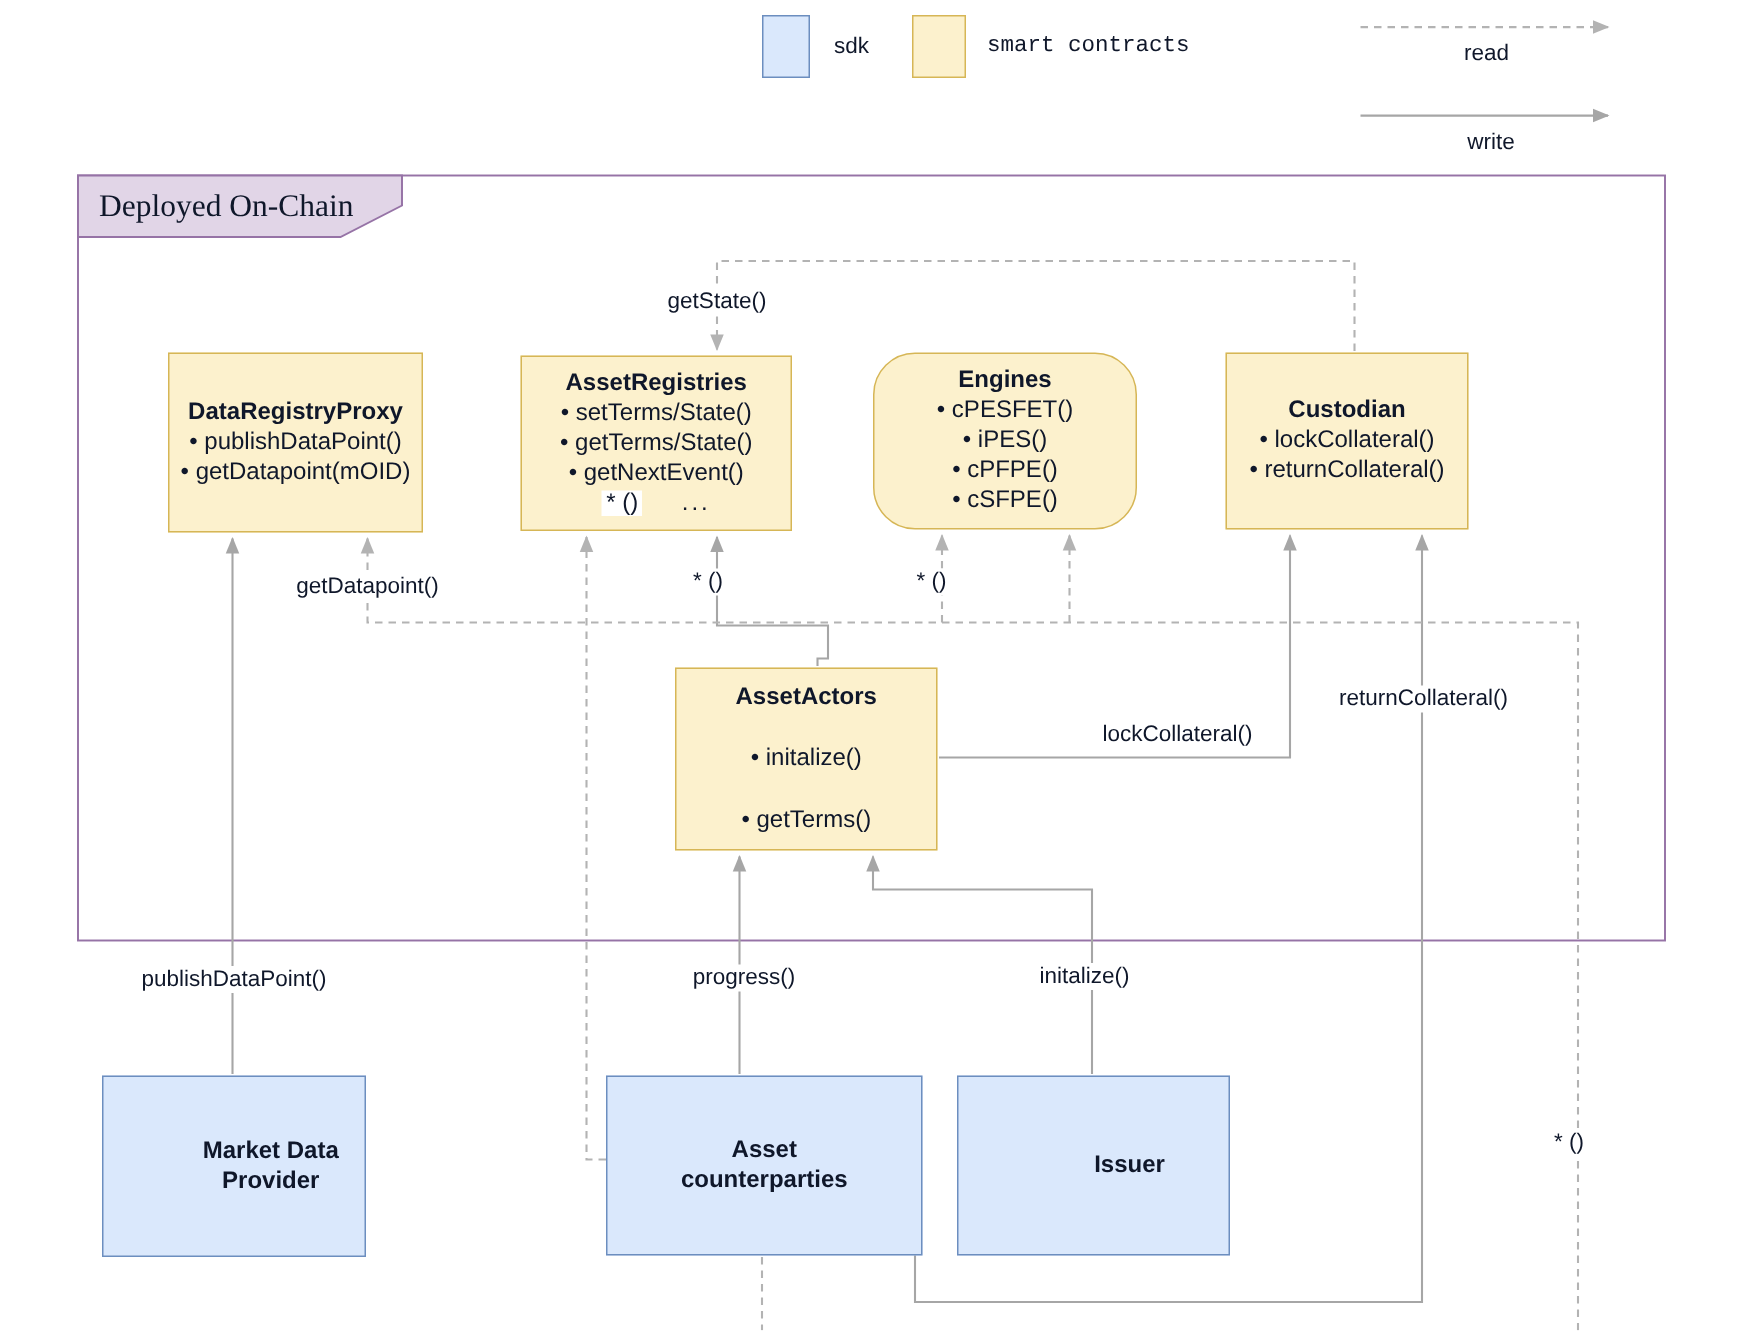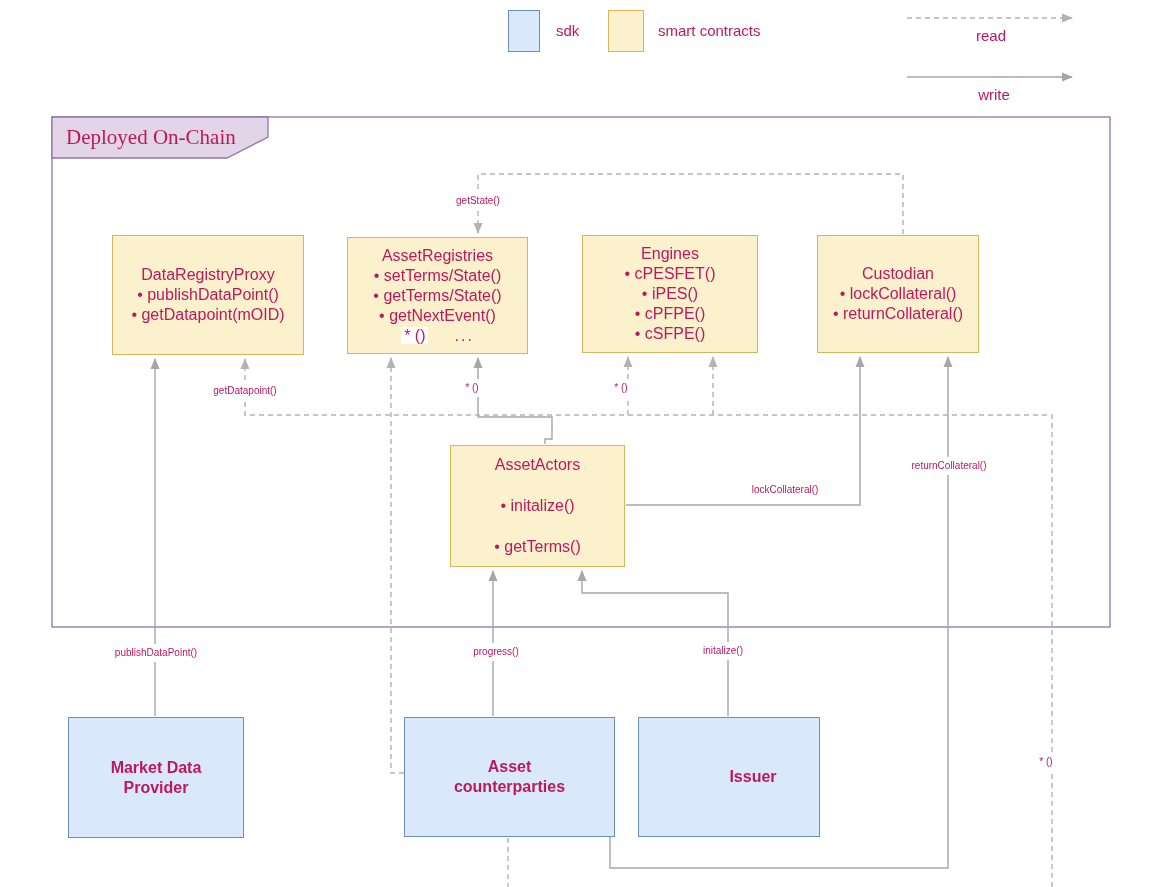--- a/index.html
+++ b/index.html
@@ -1,38 +1,38 @@
 <!DOCTYPE html>
 <html><head>
 <meta charset="utf-8">
 <style>
   html,body{margin:0;padding:0;background:#fff;}
   #canvas{
     position:relative;width:1165px;height:887px;background:#ffffff;
-    font-family:"Liberation Sans", sans-serif;color:#be185d;overflow:hidden;
+    font-family:"Liberation Sans", sans-serif;color:#0f172a;overflow:hidden;
   }
   svg.layer{position:absolute;left:0;top:0;width:1165px;height:887px;}
 
   
   .node{
     position:absolute;display:flex;flex-direction:column;
     justify-content:center;align-items:center;text-align:center;
     font-size:16px;line-height:20px;box-sizing:border-box;
   }
   .contract{background:#fcf1cd;border:1px solid #d6b656;}
   .actor{background:#dae8fc;border:1px solid #6c8ebf;font-weight:bold;}
-  .node .title{font-weight:normal;}
+  .node .title{font-weight:bold;}
   .box-line{white-space:nowrap;}
   .wbg{background:#ffffff;padding:0 3px;}
   .dots{margin-left:26px;letter-spacing:2px;}
 
   
   .edge-label{
     position:absolute;transform:translate(-50%,-50%);
-    background:#ffffff;padding:0 3px;font-size:10px;white-space:nowrap;
+    background:#ffffff;padding:0 3px;font-size:15px;white-space:nowrap;
     line-height:18px;
   }
 
   
   .swatch{position:absolute;box-sizing:border-box;}
   .legend-text{position:absolute;font-size:15px;line-height:18px;white-space:nowrap;}
 
   
   .tab-label{position:absolute;font-size:21px;line-height:18px;white-space:nowrap;font-family:Liberation Serif, serif;}
 </style>
@@ -69,62 +69,62 @@
     <path d="M628,415 V357" stroke="#b3b3b3" stroke-width="1.4" fill="none" stroke-dasharray="5,4" marker-end="url(#ah-dash)"></path>
     <path d="M713,415 V357" stroke="#b3b3b3" stroke-width="1.4" fill="none" stroke-dasharray="5,4" marker-end="url(#ah-dash)"></path>
     <path d="M404,773 H391 V358" stroke="#b3b3b3" stroke-width="1.4" fill="none" stroke-dasharray="5,4" marker-end="url(#ah-dash)"></path>
     <path d="M508,838 V887" stroke="#b3b3b3" stroke-width="1.4" fill="none" stroke-dasharray="5,4"></path>
   </svg>
 
   <div class="swatch" style="left:508px;top:10px;width:32px;height:42px;background:#dae8fc;border:1px solid #6c8ebf;"></div>
   <div class="legend-text" style="left:556px;top:22px;">sdk</div>
 
   <div class="swatch" style="left:608px;top:10px;width:36px;height:42px;background:#fcf1cd;border:1px solid #d6b656;"></div>
-  <div class="legend-text" style="left:658px;top:22px;">smart contracts</div>
+  <div class="legend-text" style="left:658px;top:22px;font-family:Liberation Mono, monospace;">smart contracts</div>
 
   <div class="legend-text" style="left:991px;top:27px;transform:translateX(-50%);">read</div>
   <div class="legend-text" style="left:994px;top:86px;transform:translateX(-50%);">write</div>
 
   <div class="tab-label" style="left:66px;top:128px;">Deployed On-Chain</div>
 
-  <div class="node contract" style="left:112px;top:235px;width:192px;height:120px;">
+  <div class="node contract" style="left:112px;top:235px;width:170px;height:120px;">
     <div class="title">DataRegistryProxy</div>
     <div class="box-line">• publishDataPoint()</div>
     <div class="box-line">• getDatapoint(mOID)</div>
   </div>
 
   <div class="node contract" style="left:347px;top:237px;width:181px;height:117px;">
     <div class="title">AssetRegistries</div>
     <div class="box-line">• setTerms/State()</div>
     <div class="box-line">• getTerms/State()</div>
     <div class="box-line">• getNextEvent()</div>
     <div class="box-line"><span class="wbg">* ()</span><span class="dots">...</span></div>
   </div>
 
-  <div class="node contract" style="left:582px;top:235px;width:176px;height:118px;">
+  <div class="node contract" style="left:582px;top:235px;width:176px;height:118px;border-radius:28px;">
     <div class="title">Engines</div>
     <div class="box-line">• cPESFET()</div>
     <div class="box-line">• iPES()</div>
     <div class="box-line">• cPFPE()</div>
     <div class="box-line">• cSFPE()</div>
   </div>
 
   <div class="node contract" style="left:817px;top:235px;width:162px;height:118px;">
     <div class="title">Custodian</div>
     <div class="box-line">• lockCollateral()</div>
     <div class="box-line">• returnCollateral()</div>
   </div>
 
   <div class="node contract" style="left:450px;top:445px;width:175px;height:122px;gap:21px;">
     <div class="title">AssetActors</div>
     <div class="box-line">• initalize()</div>
     <div class="box-line">• getTerms()</div>
   </div>
 
-  <div class="node actor" style="left:68px;top:717px;width:176px;height:121px;">
+  <div class="node actor" style="left:68px;top:717px;width:176px;height:121px;align-items:flex-end;">
     <div style="max-width:125px;">Market Data Provider</div>
   </div>
 
   <div class="node actor" style="left:404px;top:717px;width:211px;height:120px;">
     <div style="max-width:130px;">Asset counterparties</div>
   </div>
 
   <div class="node actor" style="left:638px;top:717px;width:182px;height:120px;padding-left:48px;">
     <div>Issuer</div>
   </div>

